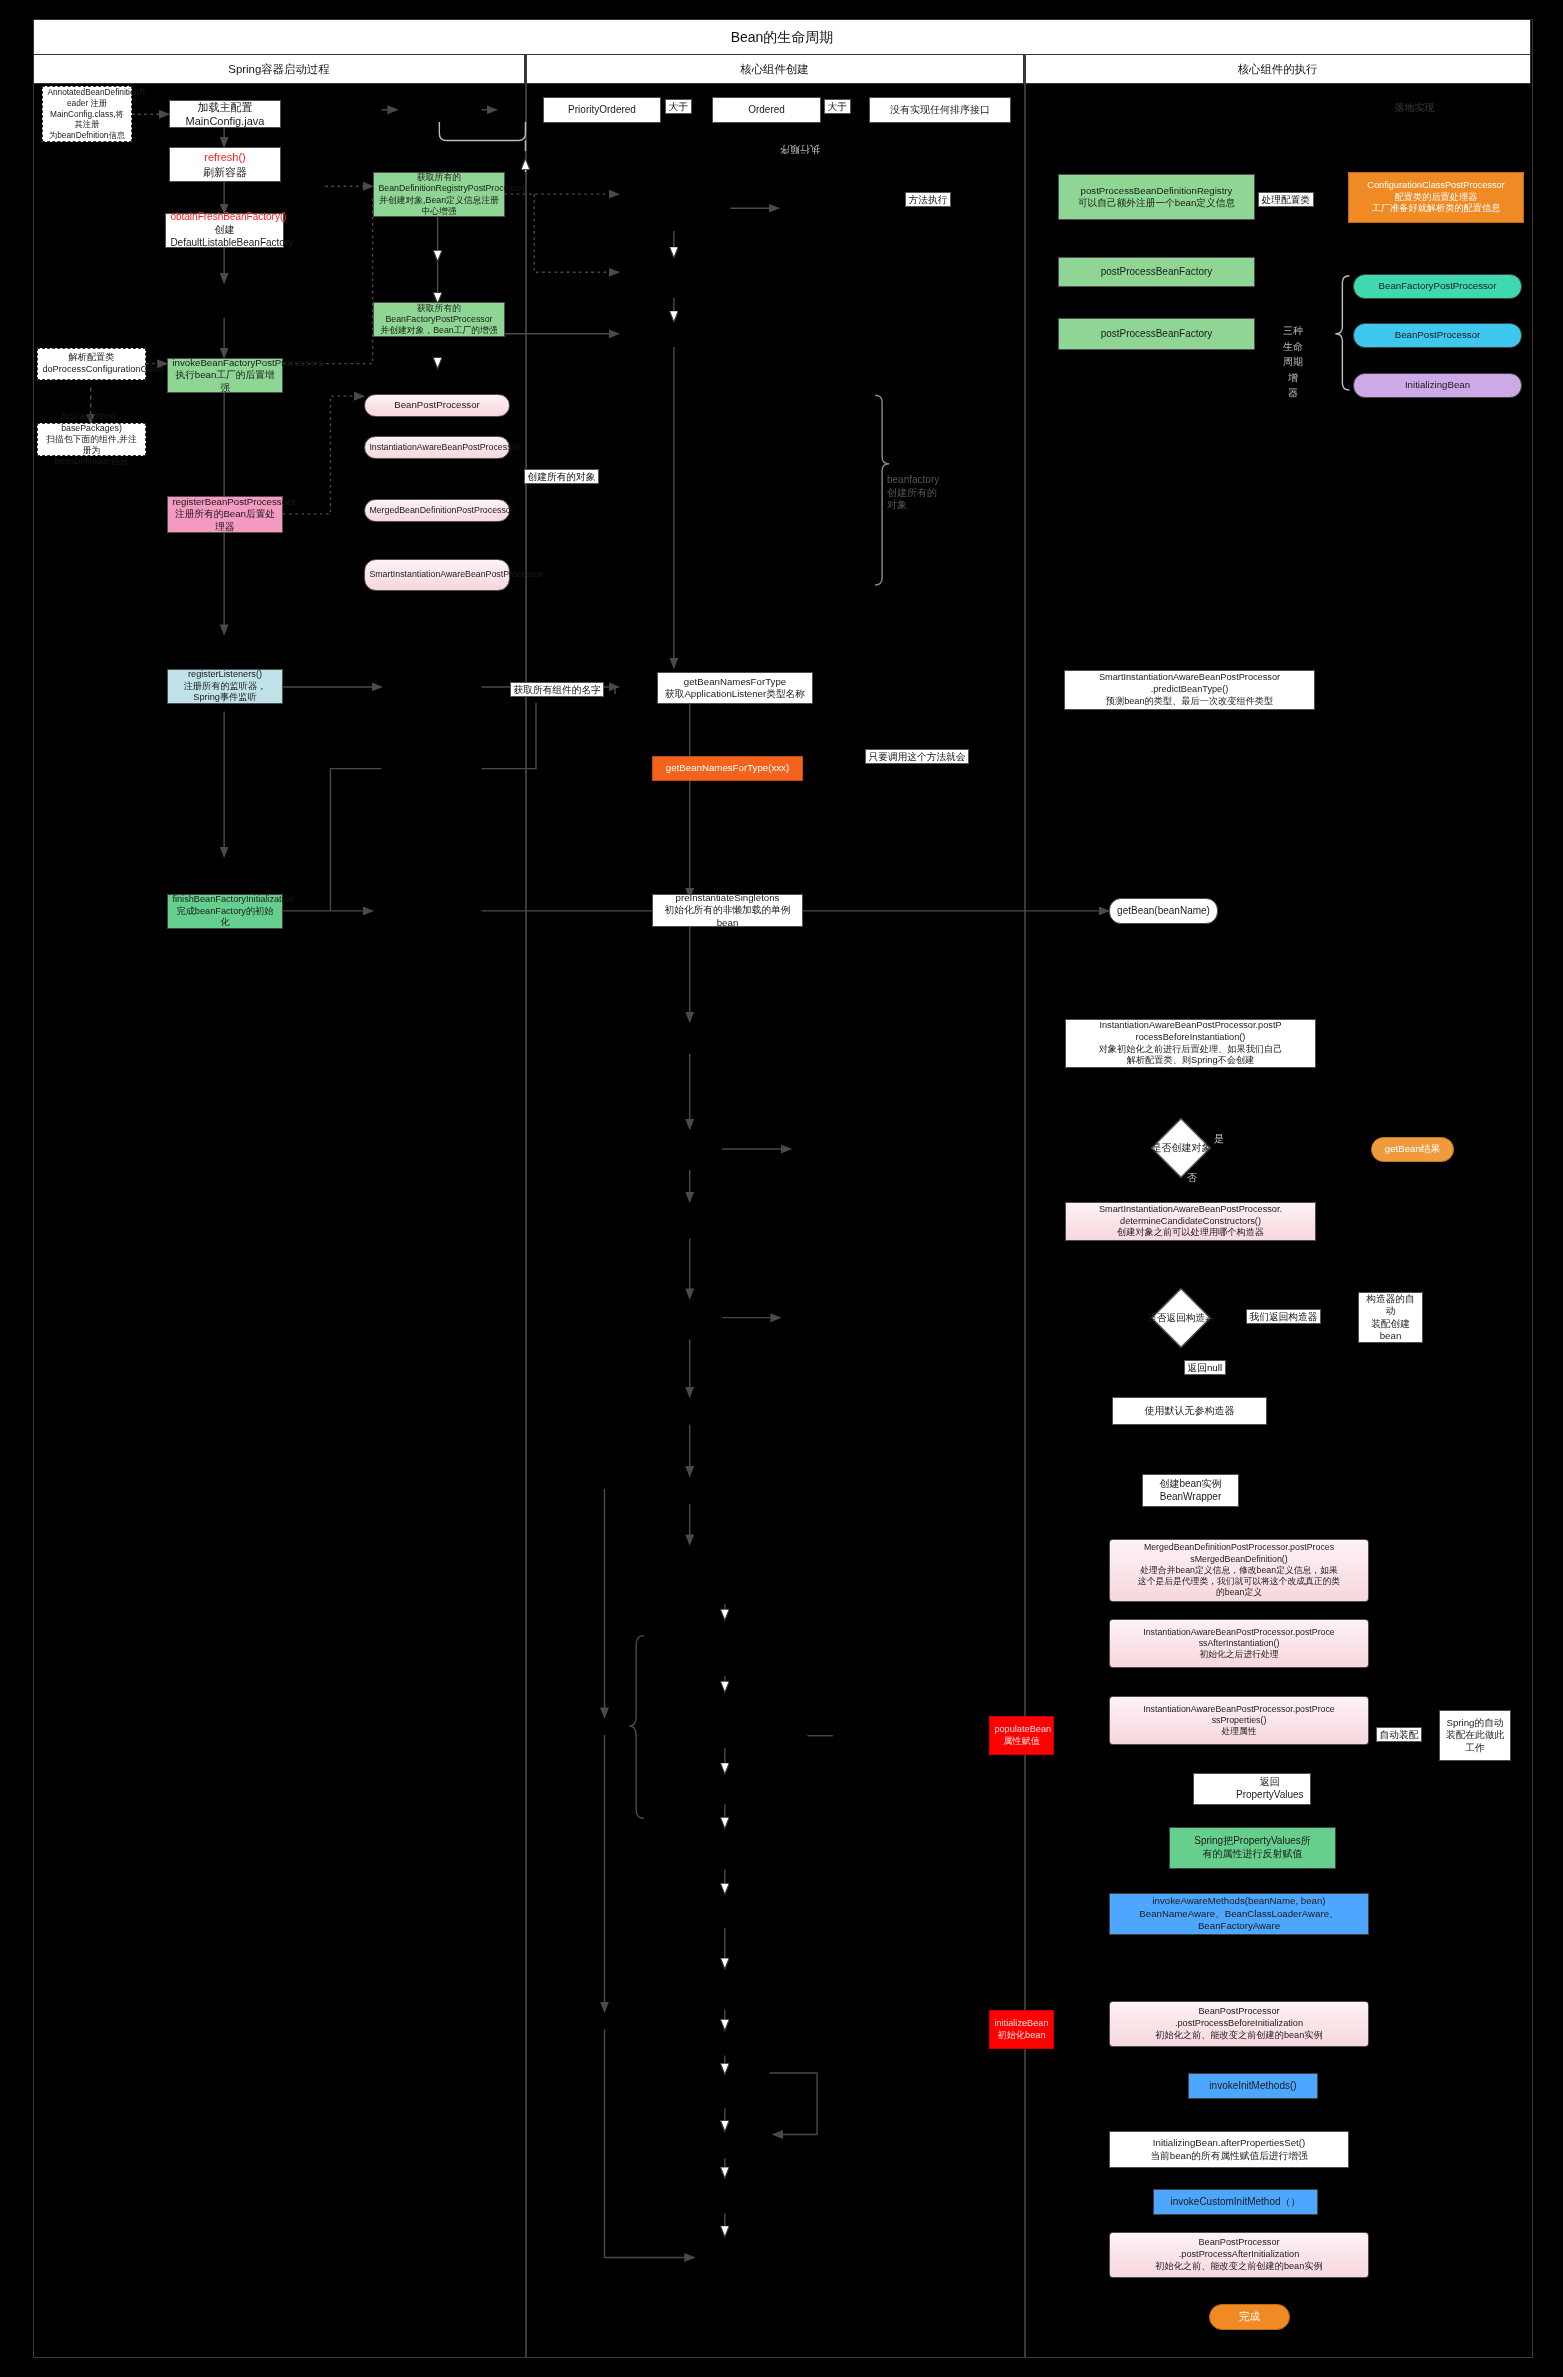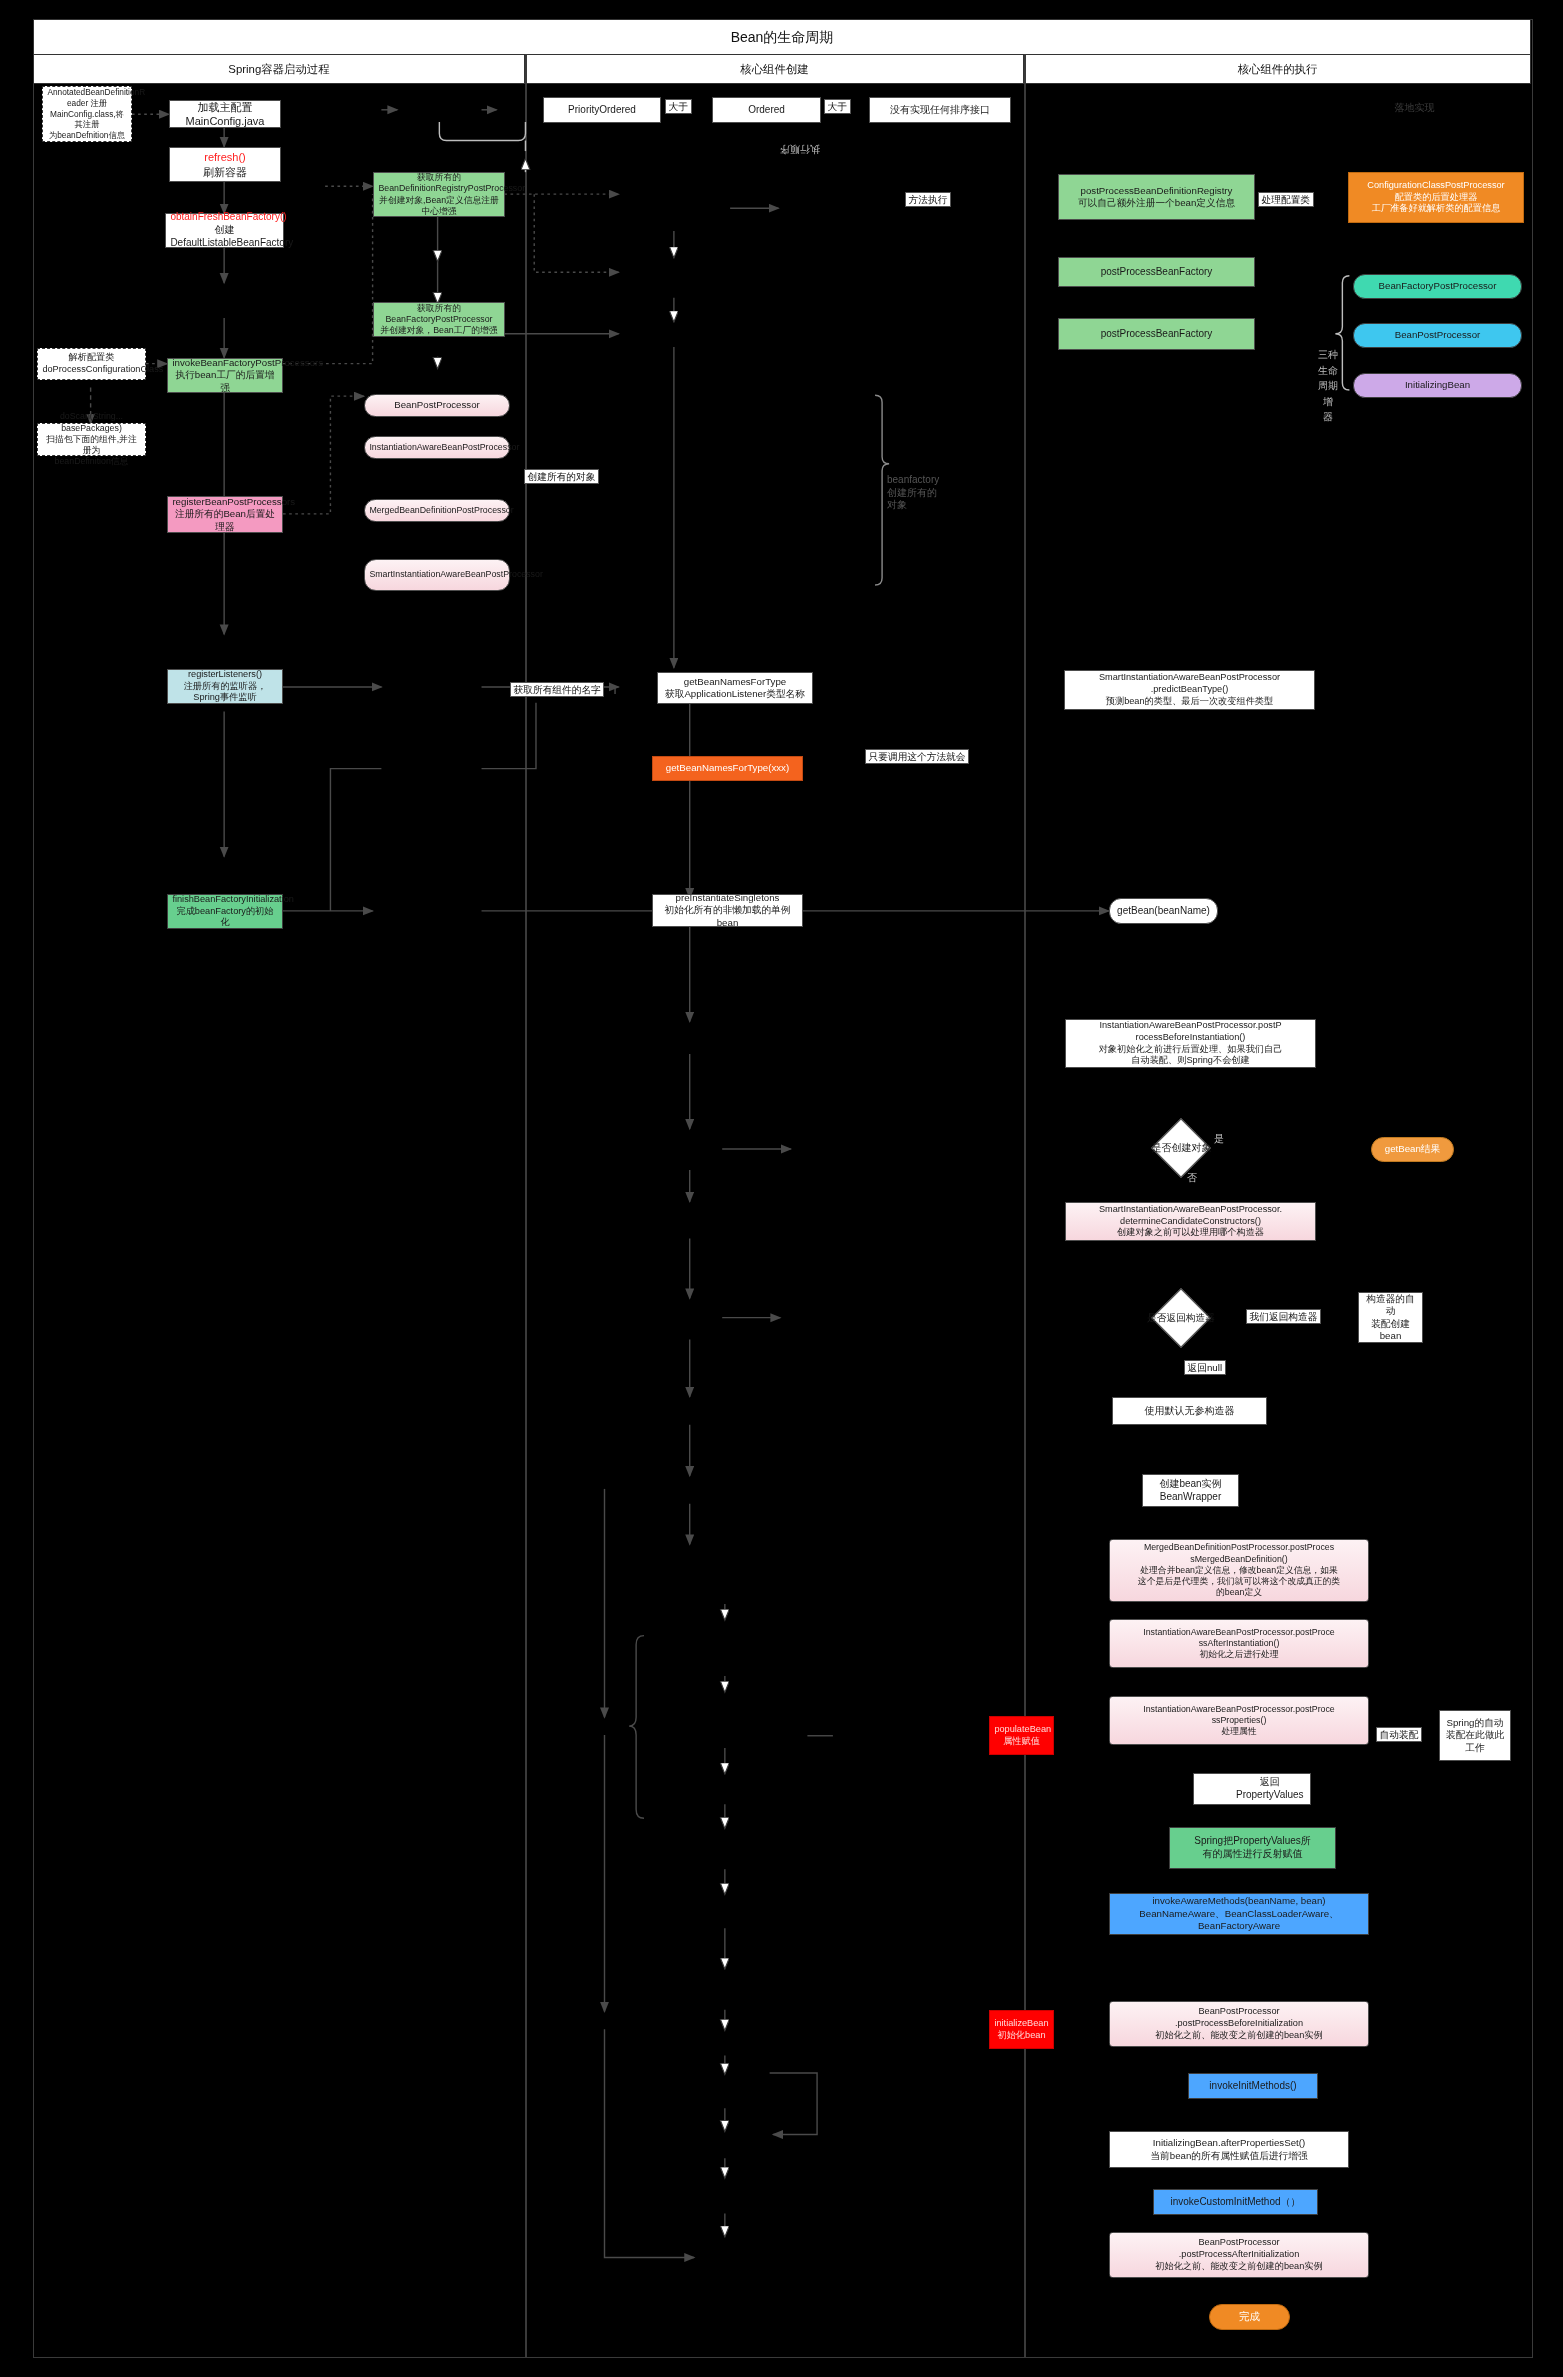--- a/index.html
+++ b/index.html
@@ -329,21 +329,21 @@
   </div>
 
   <div class="n green" style="left:1058px;top:257px;width:197px;height:30px;font-size:10px;">
     <span class="ln">postProcessBeanFactory</span>
   </div>
 
   <div class="n green" style="left:1058px;top:318px;width:197px;height:32px;font-size:10px;">
     <span class="ln">postProcessBeanFactory</span>
   </div>
 
-  <div class="plain" style="left:1313px;top:323px;width:30px;color:#bdbdbd;line-height:1.55;margin-top:24px;">
+  <div class="plain" style="left:1278px;top:323px;width:30px;color:#bdbdbd;line-height:1.55;">
     <span>三种</span><br>
     <span>生命</span><br>
     <span>周期</span><br>
     <span>增</span><br>
     <span>器</span>
   </div>
 
   <div class="n teal rounded" style="left:1353px;top:274px;width:169px;height:24.6px;font-size:9.7px;">
     <span class="ln">BeanFactoryPostProcessor</span>
   </div>
@@ -361,21 +361,21 @@
   </div>
 
   <div class="n rounded" style="left:1109px;top:898px;width:109px;height:26px;font-size:10px;">
     <span class="ln">getBean(beanName)</span>
   </div>
 
   <div class="n" style="left:1065px;top:1019px;width:251px;height:49px;font-size:9.2px;">
     <span class="ln">InstantiationAwareBeanPostProcessor.postP</span>
     <span class="ln">rocessBeforeInstantiation()</span>
     <span class="ln">对象初始化之前进行后置处理、如果我们自己</span>
-    <span class="ln">自动装配、则Spring不会创建</span>
+    <span class="ln">解析配置类、则Spring不会创建</span>
   </div>
 
   <div class="dia" style="left:1160px;top:1127px;width:42px;height:42px;"></div>
   <div class="dia-l" style="left:1118px;top:1139px;width:127px;height:19.3px;">是否创建对象</div>
   <div class="plain dark" style="left:1211px;top:1133px;width:16px;color:#ccc;">是</div>
   <div class="plain dark" style="left:1184px;top:1172px;width:16px;color:#ccc;">否</div>
 
   <div class="n orange3 pill" style="left:1371px;top:1137px;width:83px;height:24.6px;font-size:9.7px;">
     <span class="ln">getBean结果</span>
   </div>

